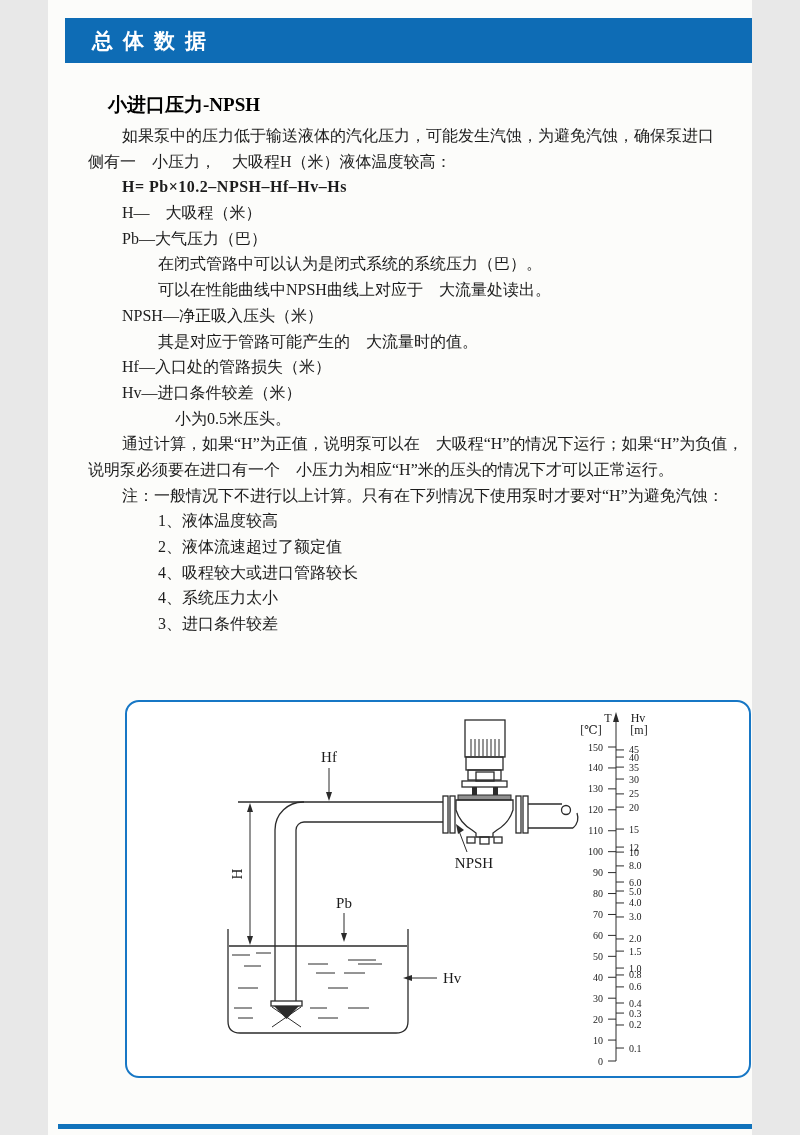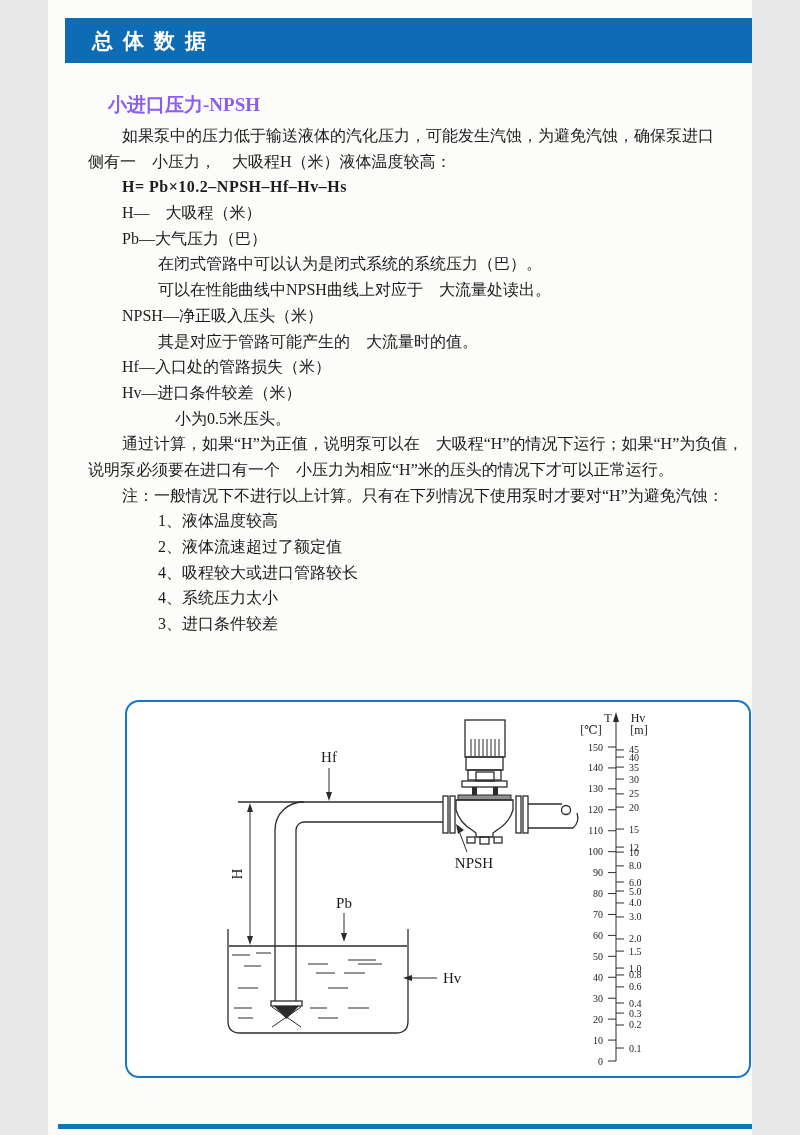--- a/index.html
+++ b/index.html
@@ -2,21 +2,21 @@
 <html><head>
 <meta charset="utf-8">
 <style>
   html,body{margin:0;padding:0;background:#e8e8e8;}
   .page{position:relative;width:704px;height:1135px;margin:0 auto;background:#fcfcfa;
         font-family:"Liberation Serif","DejaVu Serif",serif;color:#1c1c1c;overflow:hidden;}
   .header-bar{position:absolute;left:17px;top:18px;width:753px;height:45px;background:#0e6cb5;}
   .header-bar span{display:block;line-height:45px;padding-left:27px;color:#ffffff;
         font-family:"Liberation Sans","DejaVu Sans",sans-serif;font-weight:bold;
         font-size:21px;letter-spacing:10px;}
-  .doc-title{position:absolute;left:60px;top:92px;margin:0;font-size:19px;font-weight:bold;color:#8b5cf6;}
+  .doc-title{position:absolute;left:60px;top:92px;margin:0;font-size:19px;font-weight:bold;color:#000000;}
   .body-text{position:absolute;left:40px;top:123px;width:724px;font-size:16px;}
   .body-text .line{height:25.7px;line-height:25.7px;white-space:pre;}
   .body-text .ind-first,.body-text .ind-item{padding-left:34px;}
   .body-text .ind-sub,.body-text .ind-list{padding-left:70px;}
   .body-text .ind-sub2{padding-left:87px;}
   .body-text .latin{letter-spacing:.5px;font-weight:bold;}
   .diagram-box{position:absolute;left:77px;top:700px;width:626px;height:378px;
         background:#ffffff;border:2.5px solid #1777c5;border-radius:14px;box-sizing:border-box;}
   .diagram-box svg{position:absolute;left:-2.5px;top:-2.5px;}
   .footer-bar{position:absolute;left:10px;top:1124px;width:752px;height:5px;background:#1173bb;}

